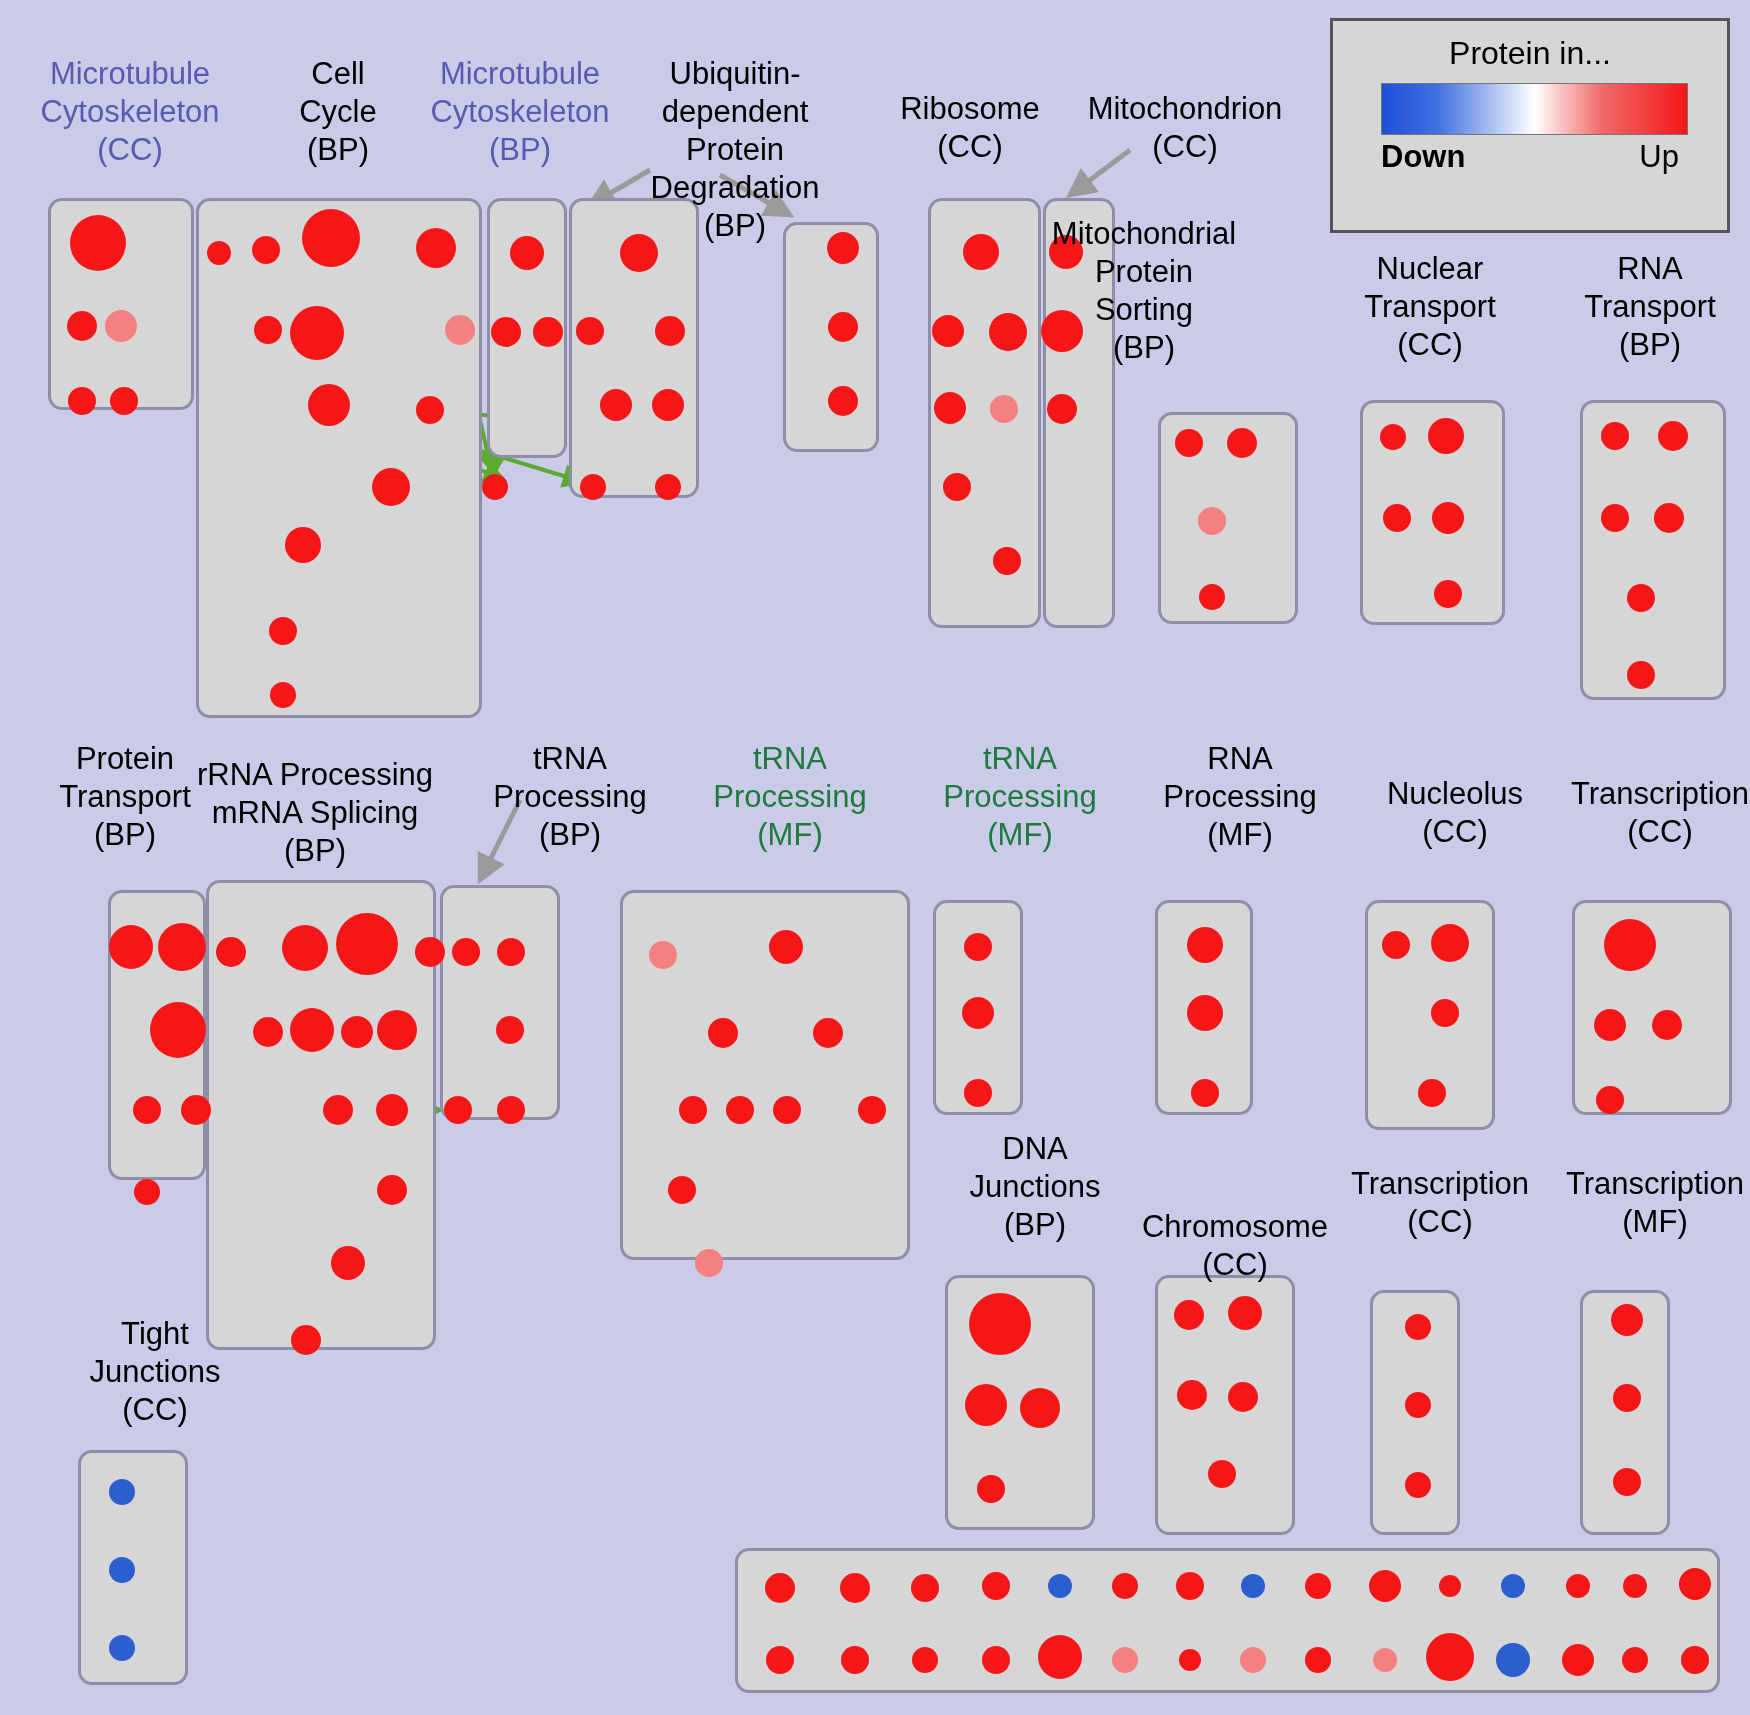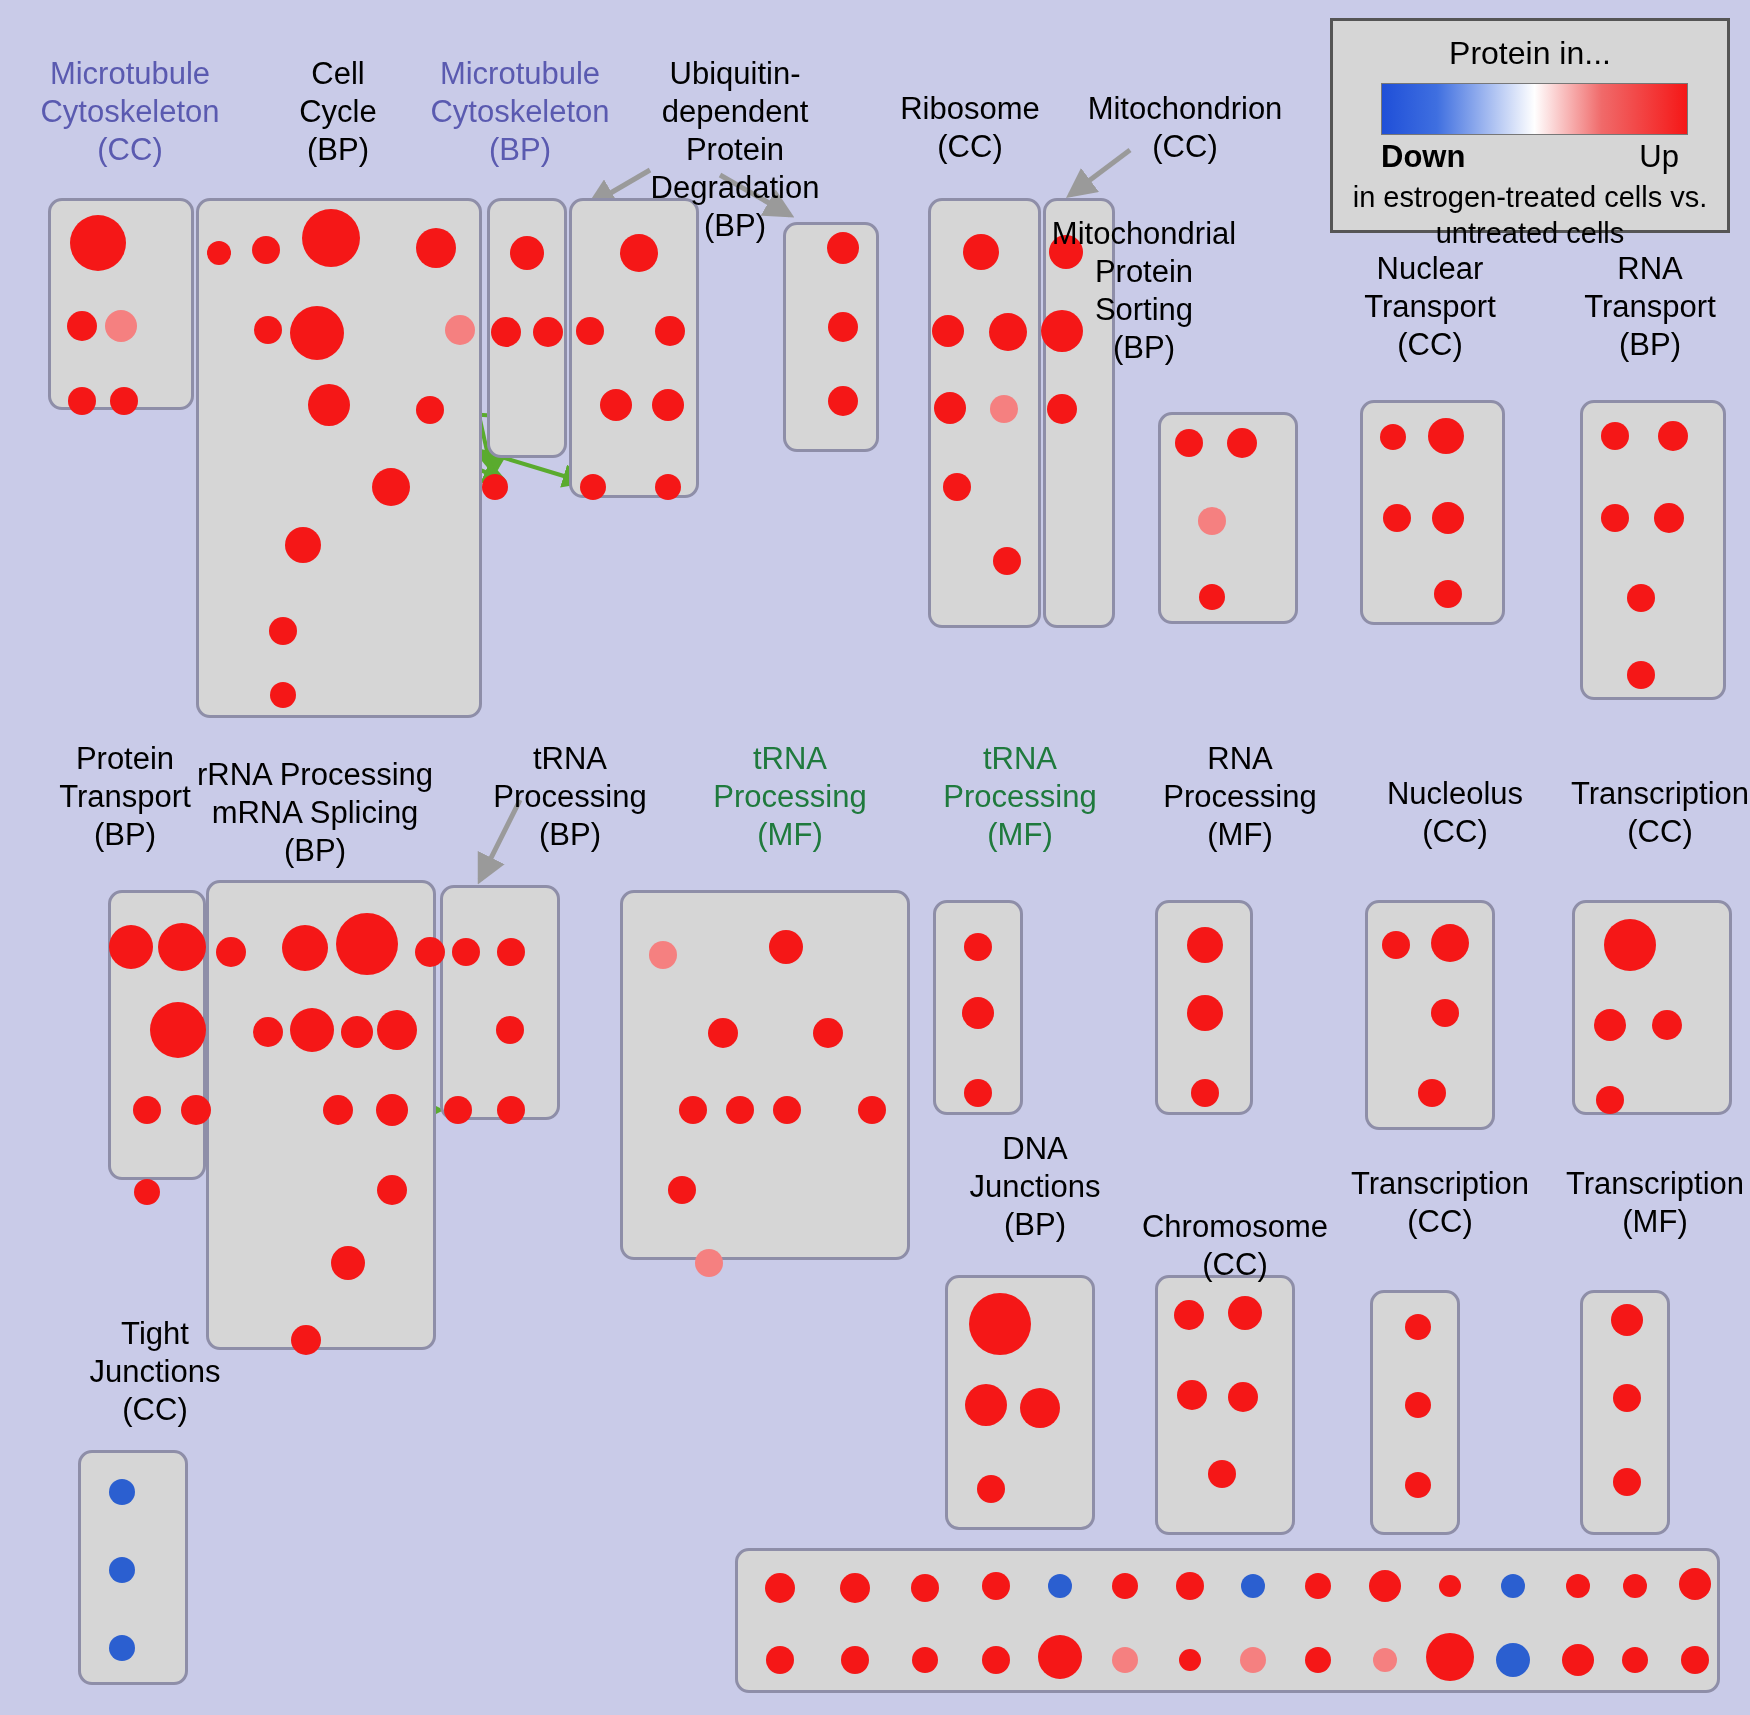--- a/index.html
+++ b/index.html
@@ -454,17 +454,15 @@
 Junctions
 (CC)</div>
     </div>
 
 
   <div class="legend" style="left:1330px;top:18px;width:400px;height:215px;">
     <div class="legend-title" style="top:14px;">Protein in...</div>
     <div class="legend-bar" style="left:48px;top:62px;width:305px;height:50px;"></div>
     <div class="legend-down" style="left:48px;top:118px;font-weight:bold;">Down</div>
     <div class="legend-up" style="right:48px;top:118px;">Up</div>
-    <div class="legend-sub" style="top:158px;">in estrogen-treated cells
-vs. untreated cells</div>
   </div>
 
 </div>
 
 </body></html>

